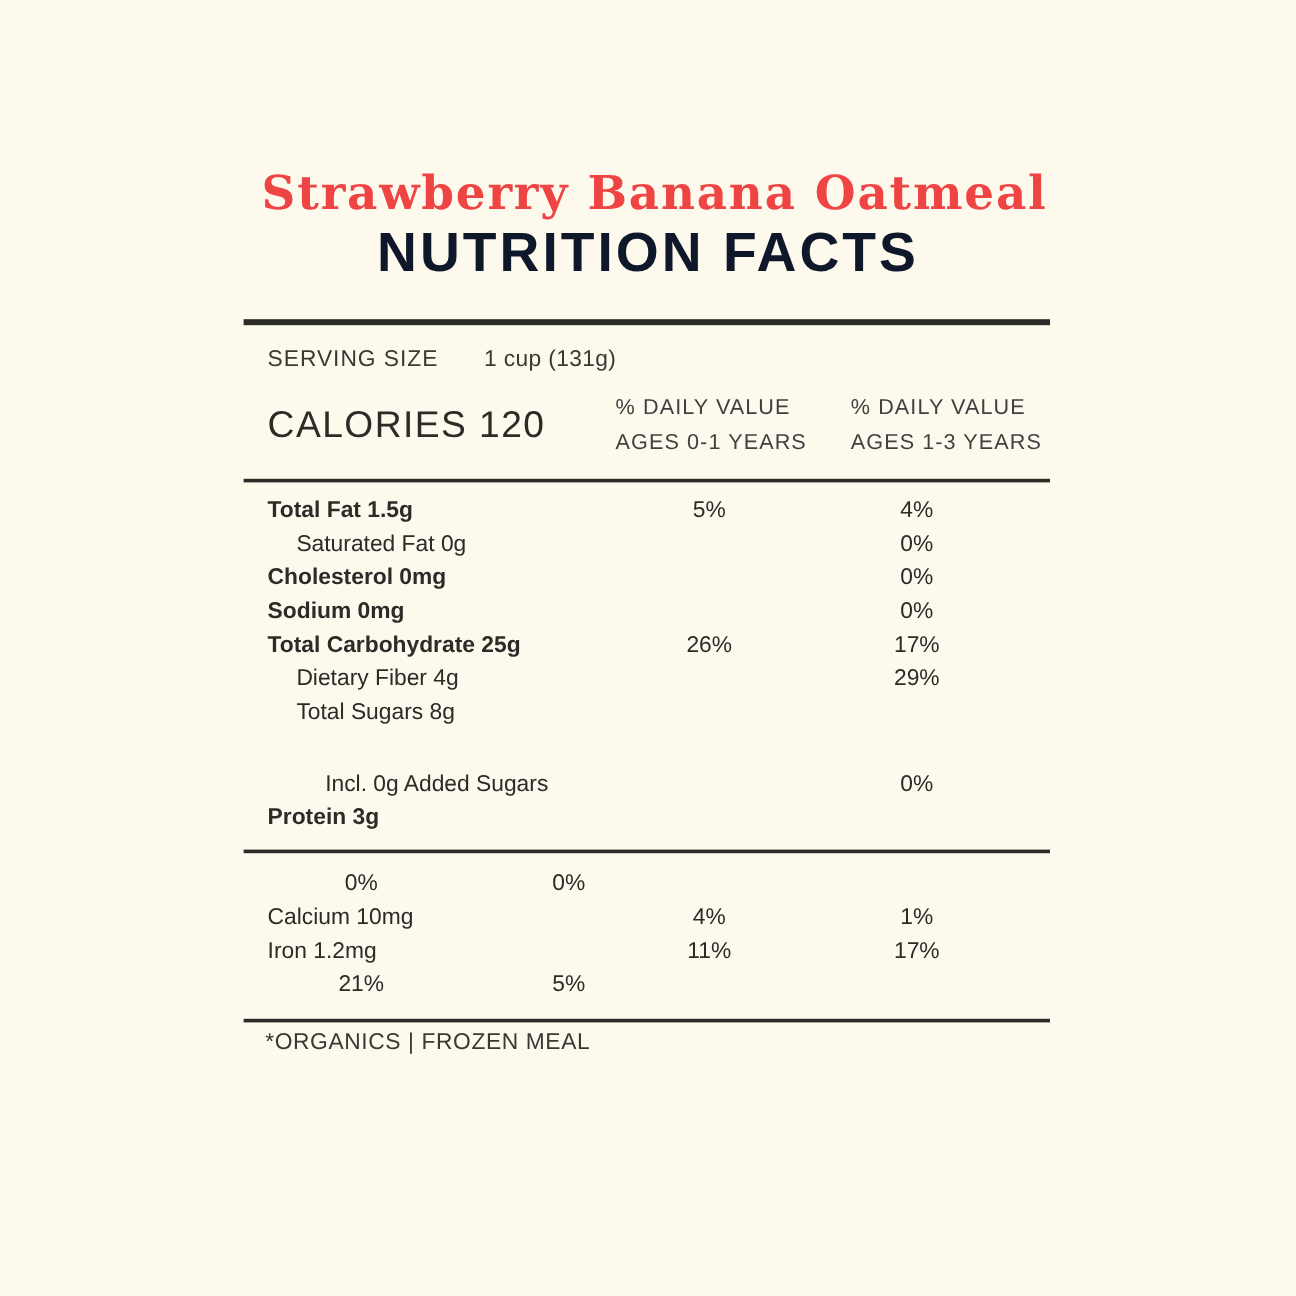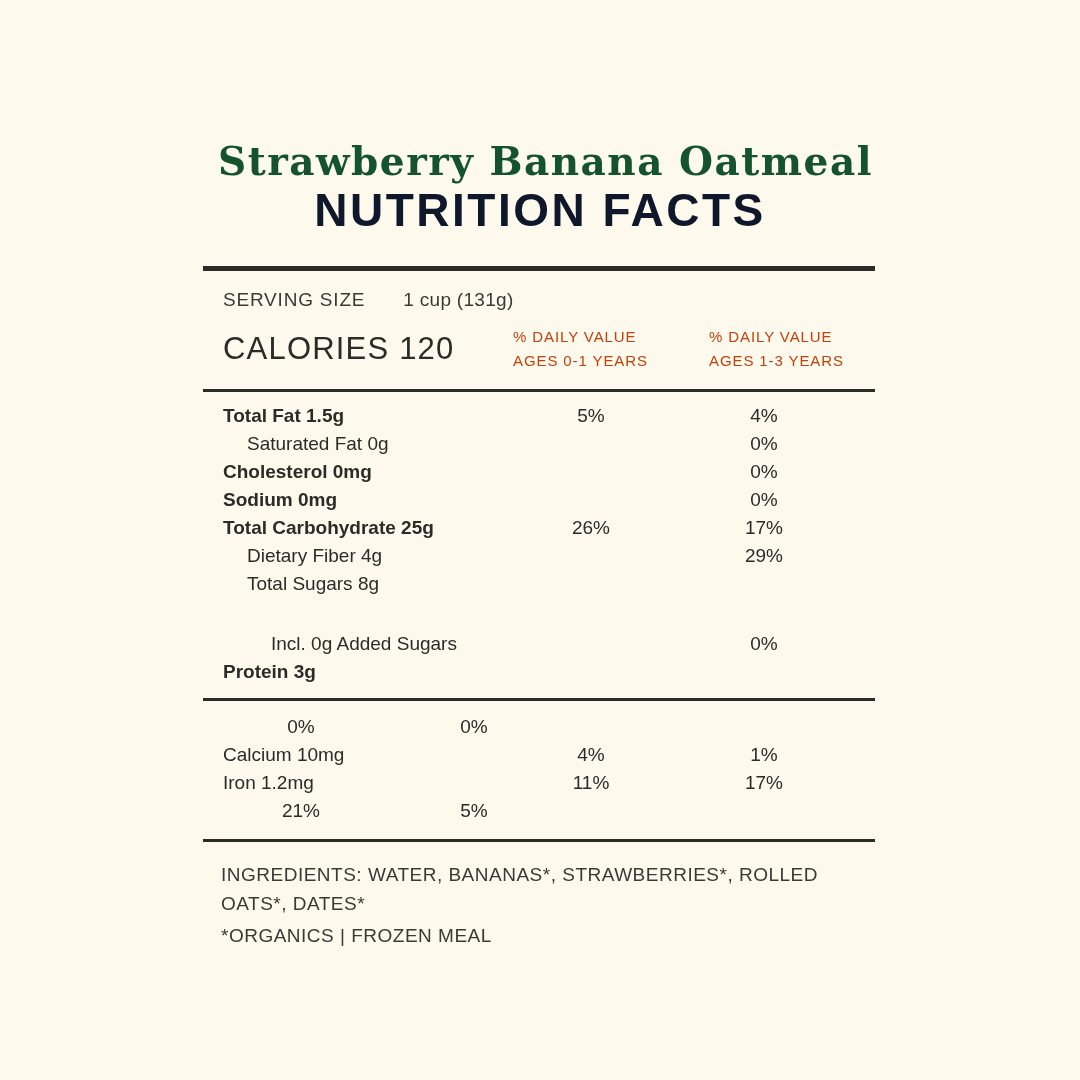--- a/index.html
+++ b/index.html
@@ -24,21 +24,21 @@
 
   .titles {
     text-align: center;
     padding-top: 140px;
   }
   .product-title {
     font-family: "DejaVu Serif", serif;
     font-size: 39px;
     font-weight: bold;
     letter-spacing: 1.5px;
-    color: #14532d;
+    color: #ef4444;
     line-height: 1.1;
     margin-left: 11px;
   }
   .facts-title {
     font-family: "Liberation Sans", sans-serif;
     font-size: 46px;
     font-weight: bold;
     letter-spacing: 2.5px;
     color: #0f172a;
     margin-top: 0;
@@ -78,23 +78,23 @@
     padding-left: 20px;
   }
   .calories {
     font-size: 31px;
     letter-spacing: 1.2px;
     color: #2B2B28;
     flex: 0 0 290px;
     line-height: 1.1;
   }
   .dv-head {
-    font-size: 15px;
+    font-size: 18px;
     letter-spacing: 0.9px;
-    color: #c2410c;
+    color: #404040;
     line-height: 1.6;
   }
   .dv-head.col1 { flex: 0 0 196px; }
   .dv-head.col2 { flex: 0 0 auto; }
 
   .nutrients {
     padding-top: 10px;
     padding-bottom: 12px;
   }
   .nrow {
@@ -247,17 +247,16 @@
         <div class="ncol2">17%</div>
       </div>
       <div class="nrow">
         <div class="ncol1">21%</div>
         <div class="ncol2">5%</div>
       </div>
     </div>
 
     <div class="rule-med"></div>
 
-    <div class="ingredients">INGREDIENTS: WATER, BANANAS*, STRAWBERRIES*, ROLLED OATS*, DATES*</div>
     <div class="organics">*ORGANICS | FROZEN MEAL</div>
 
   </div>
 </div>
 
 </body></html>

